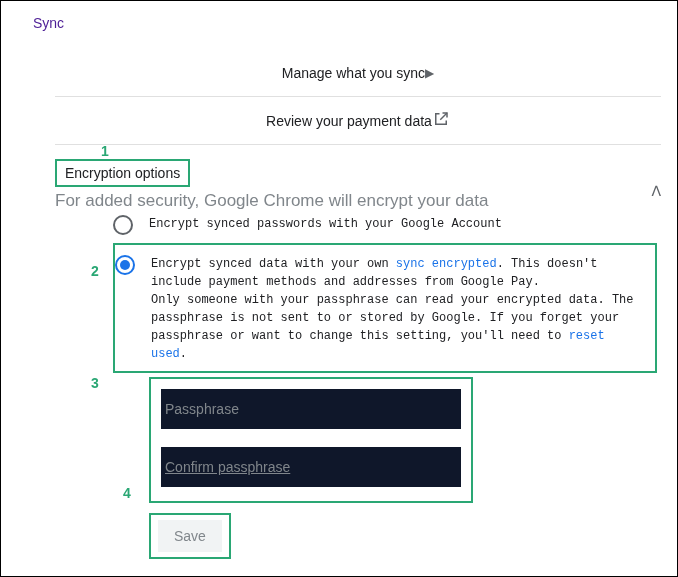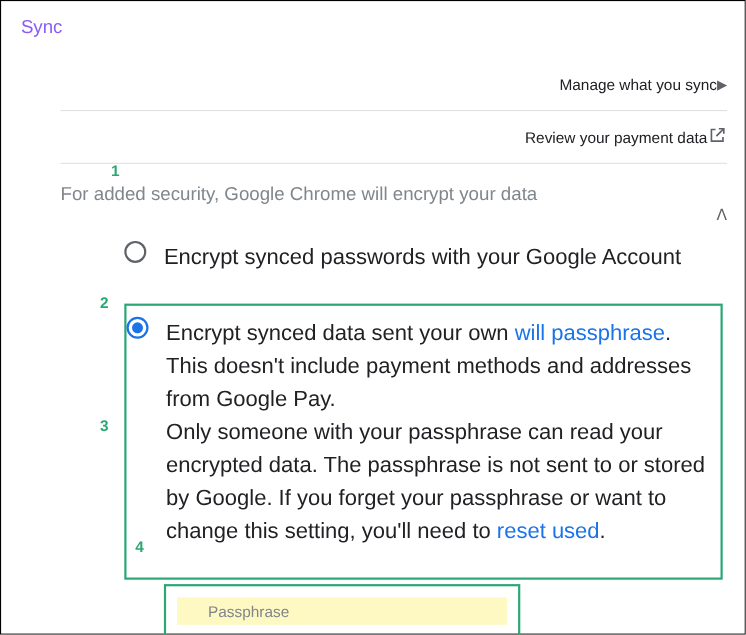--- a/index.html
+++ b/index.html
@@ -10,33 +10,33 @@
     background: #fff;
     width: 678px;
   }
   .frame {
     border: 1px solid #000;
     width: 678px;
     height: 577px;
     padding: 14px 16px 16px 16px;
   }
   .page-title {
-    font-size: 17px;
-    color: #8b5cf6;
+    font-size: 14px;
+    color: #4c1d95;
     margin-bottom: 18px;
-    margin-left: 2px;
+    margin-left: 16px;
   }
   .list {
     margin-left: 38px;
     margin-right: 0;
   }
   .row {
     display: flex;
     align-items: center;
-    justify-content: flex-end;
+    justify-content: center;
     height: 48px;
     border-bottom: 1px solid #e0e0e0;
     font-size: 14px;
     color: #202124;
   }
   .row .arrow {
     color: #5f6368;
     font-size: 12px;
   }
   .ext-icon { width: 18px; height: 18px; stroke: #5f6368; fill: none; stroke-width: 2; }
@@ -72,23 +72,24 @@
     position: absolute;
   }
   .opts {
     margin-left: 96px;
     margin-right: 0;
     position: relative;
   }
   .opt-row {
     display: flex;
     align-items: flex-start;
-    font-size: 20px;
+    font-size: 12px;
     color: #202124;
-    padding: 10px 0 27px 0;
+    padding: 10px 0 8px 0;
+    font-family: Liberation Mono, monospace;
   }
   .radio {
     width: 20px; height: 20px; flex: 0 0 20px; margin-right: 16px;
     border: 2px solid #5f6368;
     border-radius: 50%;
     position: relative;
   }
   .radio.checked { border-color: #1a73e8; }
   .radio.checked::after {
     content: "";
@@ -104,25 +105,25 @@
   }
   .inputs-box {
     border: 2px solid #2aa774;
     margin-left: 36px;
     margin-right: 188px;
     padding: 10px 10px 14px 10px;
     margin-top: 4px;
     position: relative;
   }
   .tfield {
-    background: #fef9c3;
-    height: 25px;
+    background: #0f172a;
+    height: 40px;
     display: flex;
     align-items: center;
-    padding: 0 28px;
+    padding: 0 4px;
     color: #80868b;
     font-size: 14px;
   }
   .tfield + .tfield { margin-top: 18px; text-decoration: underline; }
   .save-wrap {
     border: 2px solid #2aa774;
     display: inline-block;
     margin-left: 36px;
     margin-top: 10px;
     padding: 5px 7px;
@@ -156,41 +157,42 @@
         <svg class="ext-icon" viewBox="0 0 24 24">
             <path d="M14 4h6v6"></path>
             <path d="M20 4l-9 9"></path>
             <path d="M19 14v5H5V5h5"></path>
           </svg>
       </span>
     </div>
 
     <div class="sec-header">
       <div class="sec-left">
+        <div class="sec-title-box">Encryption options</div>
         <div class="sec-sub">For added security, Google Chrome will encrypt your data</div>
       </div>
       <div class="caret-up">ᐱ</div>
     </div>
   </div>
 
   <div class="opts">
     <span class="num num-1">1</span>
     <span class="num num-2">2</span>
     <span class="num num-3">3</span>
     <span class="num num-4">4</span>
 
     <div class="opt-row">
       <div class="radio"></div>
       <div class="opt-text">Encrypt synced passwords with your Google Account</div>
     </div>
 
     <div class="opt-row opt-box-2">
       <div class="radio checked"></div>
       <div class="opt-text">
-        <span>Encrypt synced data sent your own </span><span class="link">will passphrase</span><span>. This doesn't include payment methods and addresses from Google Pay.</span><br>
+        <span>Encrypt synced data with your own </span><span class="link">sync encrypted</span><span>. This doesn't include payment methods and addresses from Google Pay.</span><br>
         <span>Only someone with your passphrase can read your encrypted data. The passphrase is not sent to or stored by Google. If you forget your passphrase or want to change this setting, you'll need to </span><span class="link">reset used</span><span>.</span>
       </div>
     </div>
 
     <div class="inputs-box">
       <div class="tfield">Passphrase</div>
       <div class="tfield">Confirm passphrase</div>
     </div>
 
     <div class="save-wrap">

